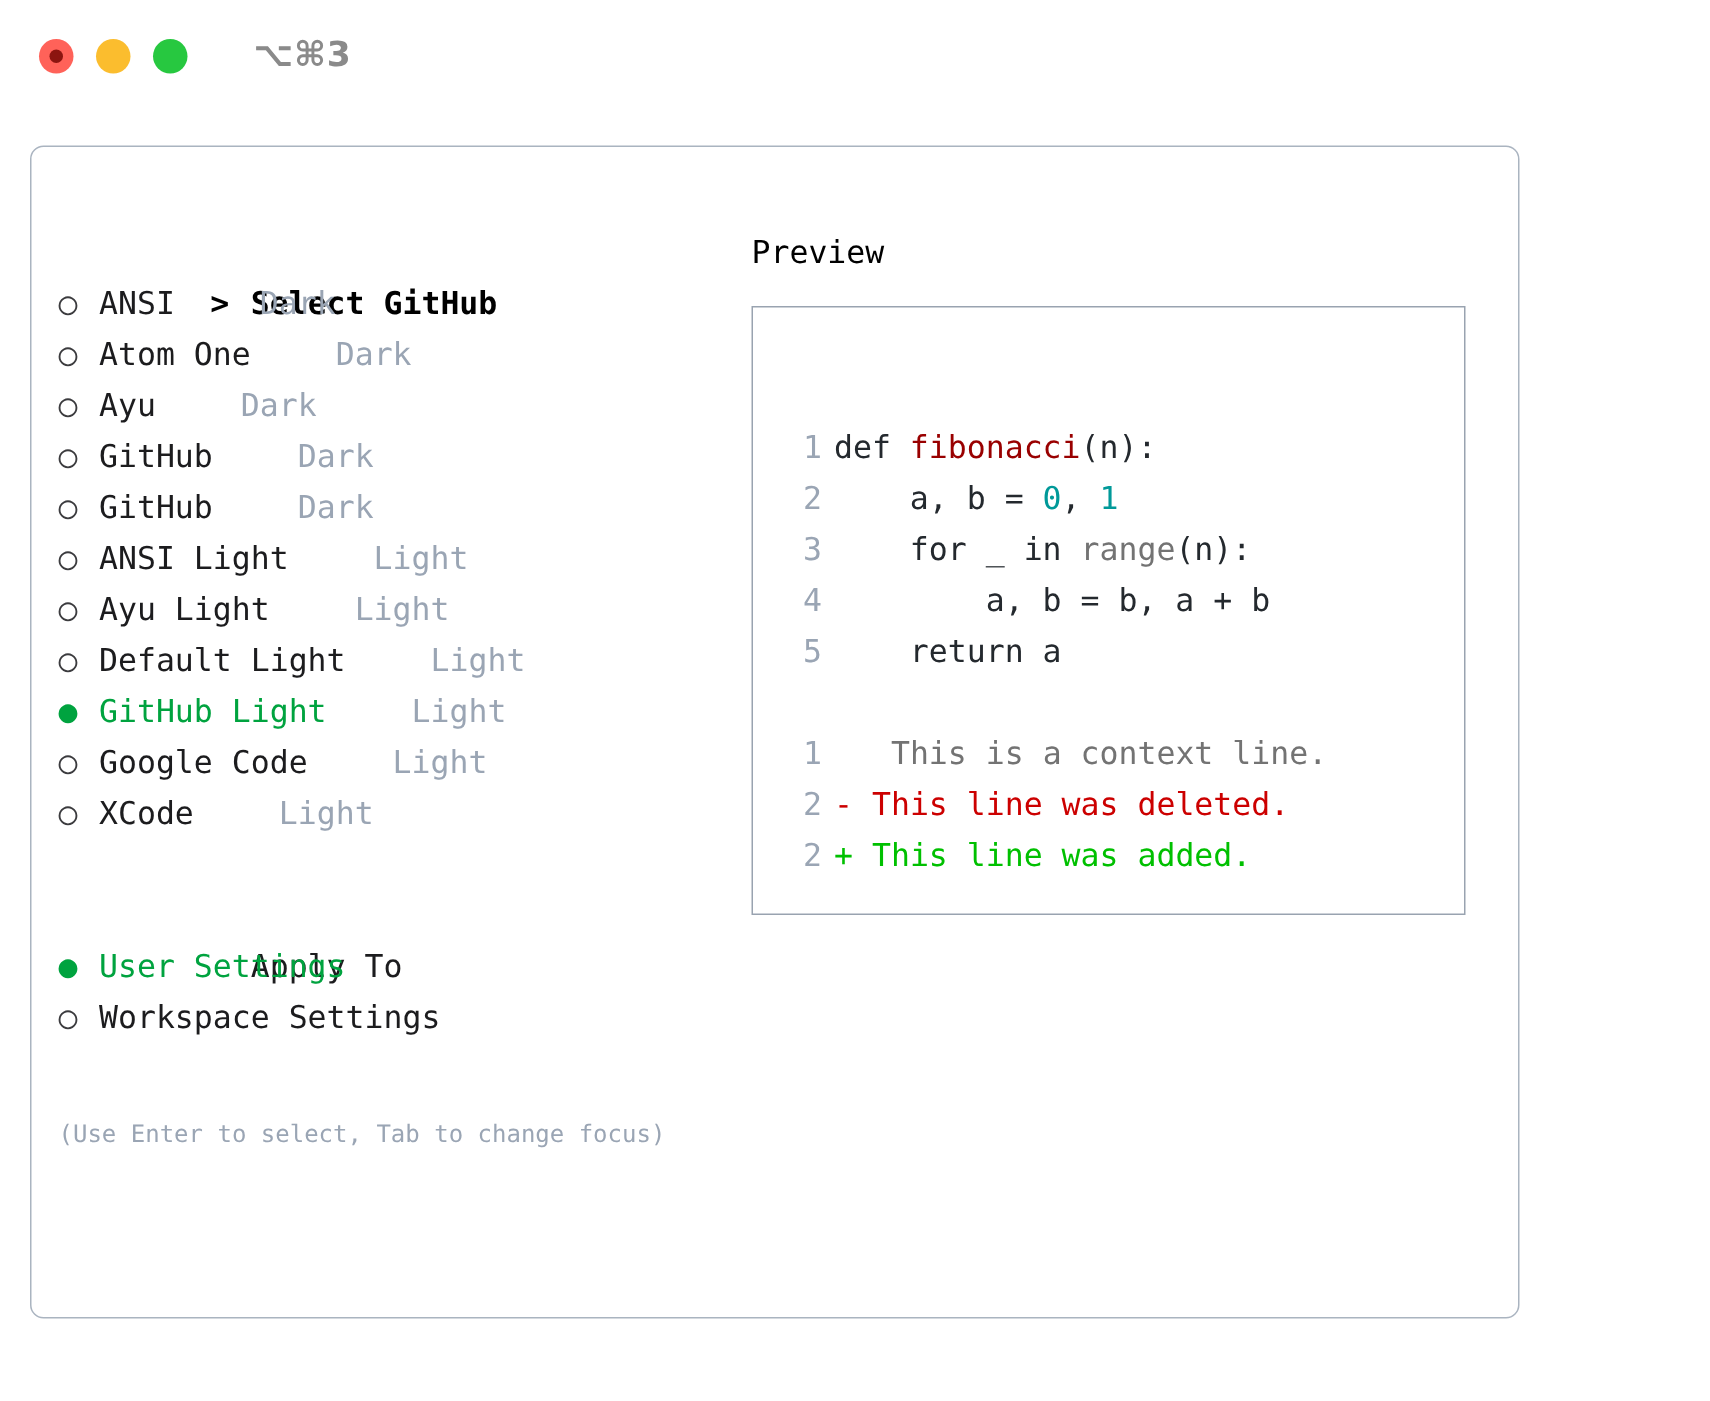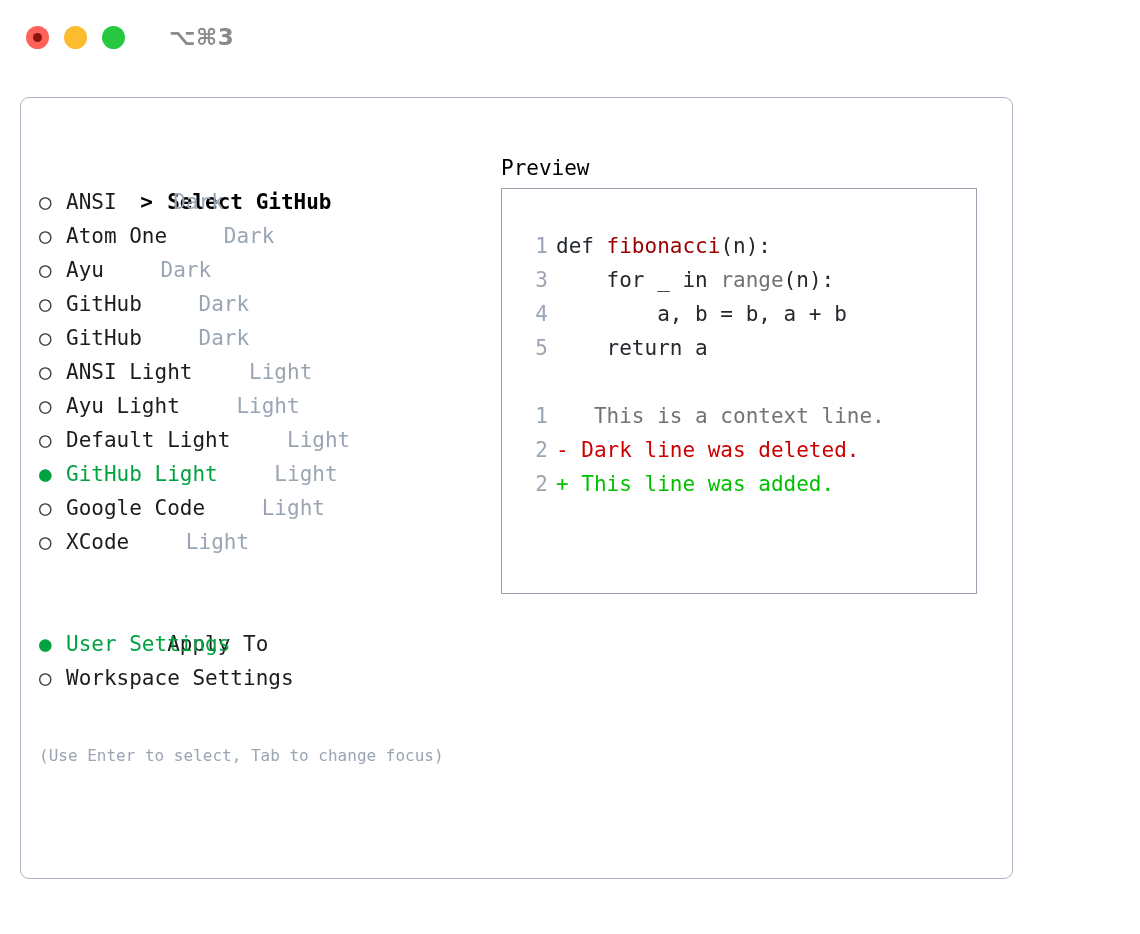--- a/index.html
+++ b/index.html
@@ -136,27 +136,27 @@
     width: 495px;
   }
   .preview-title {
     font-size: 21px;
     font-weight: normal;
     color: #000000;
     line-height: 34px;
     height: 34px;
   }
   .preview-box {
-    margin-top: 3px;
+    margin-top: 19px;
     width: 476px;
     height: 406px;
     border: 1px solid #99a3b0;
     box-sizing: border-box;
     background: #ffffff;
-    padding: 40px 0 0 0;
+    padding: 76px 0 0 0;
   }
   .code-line {
     font-size: 21px;
     line-height: 34px;
     height: 34px;
     white-space: pre;
     padding-left: 20px;
     color: #24292e;
   }
   .ln {
@@ -224,27 +224,28 @@
       <div class="spacer-md"></div>
 
       <div class="hint">(Use Enter to select, Tab to change focus)</div>
     </div>
 
     <div class="right-col">
       <div class="preview-title">Preview</div>
       <div class="preview-box">
         <div id="code-lines">
             <div class="code-line"><span class="ln">1</span><span>def </span><span class="fn">fibonacci</span><span>(n):</span></div>
+            <div class="code-line"><span class="ln">2</span><span>    a, b = </span><span class="num">0</span><span>, </span><span class="num">1</span></div>
             <div class="code-line"><span class="ln">3</span><span>    for _ in </span><span class="builtin">range</span><span>(n):</span></div>
             <div class="code-line"><span class="ln">4</span><span>        a, b = b, a + b</span></div>
             <div class="code-line"><span class="ln">5</span><span>    return a</span></div>
           </div>
         <div class="diff-gap"></div>
         <div id="diff-lines">
             <div class="code-line"><span class="ln">1</span><span class="diff-ctx"> </span><span class="diff-ctx">  This is a context line.</span></div>
-            <div class="code-line"><span class="ln">2</span><span class="diff-del">-</span><span class="diff-del"> Dark line was deleted.</span></div>
+            <div class="code-line"><span class="ln">2</span><span class="diff-del">-</span><span class="diff-del"> This line was deleted.</span></div>
             <div class="code-line"><span class="ln">2</span><span class="diff-add">+</span><span class="diff-add"> This line was added.</span></div>
           </div>
       </div>
     </div>
 
   </div>
 </div>
 
 </body></html>

